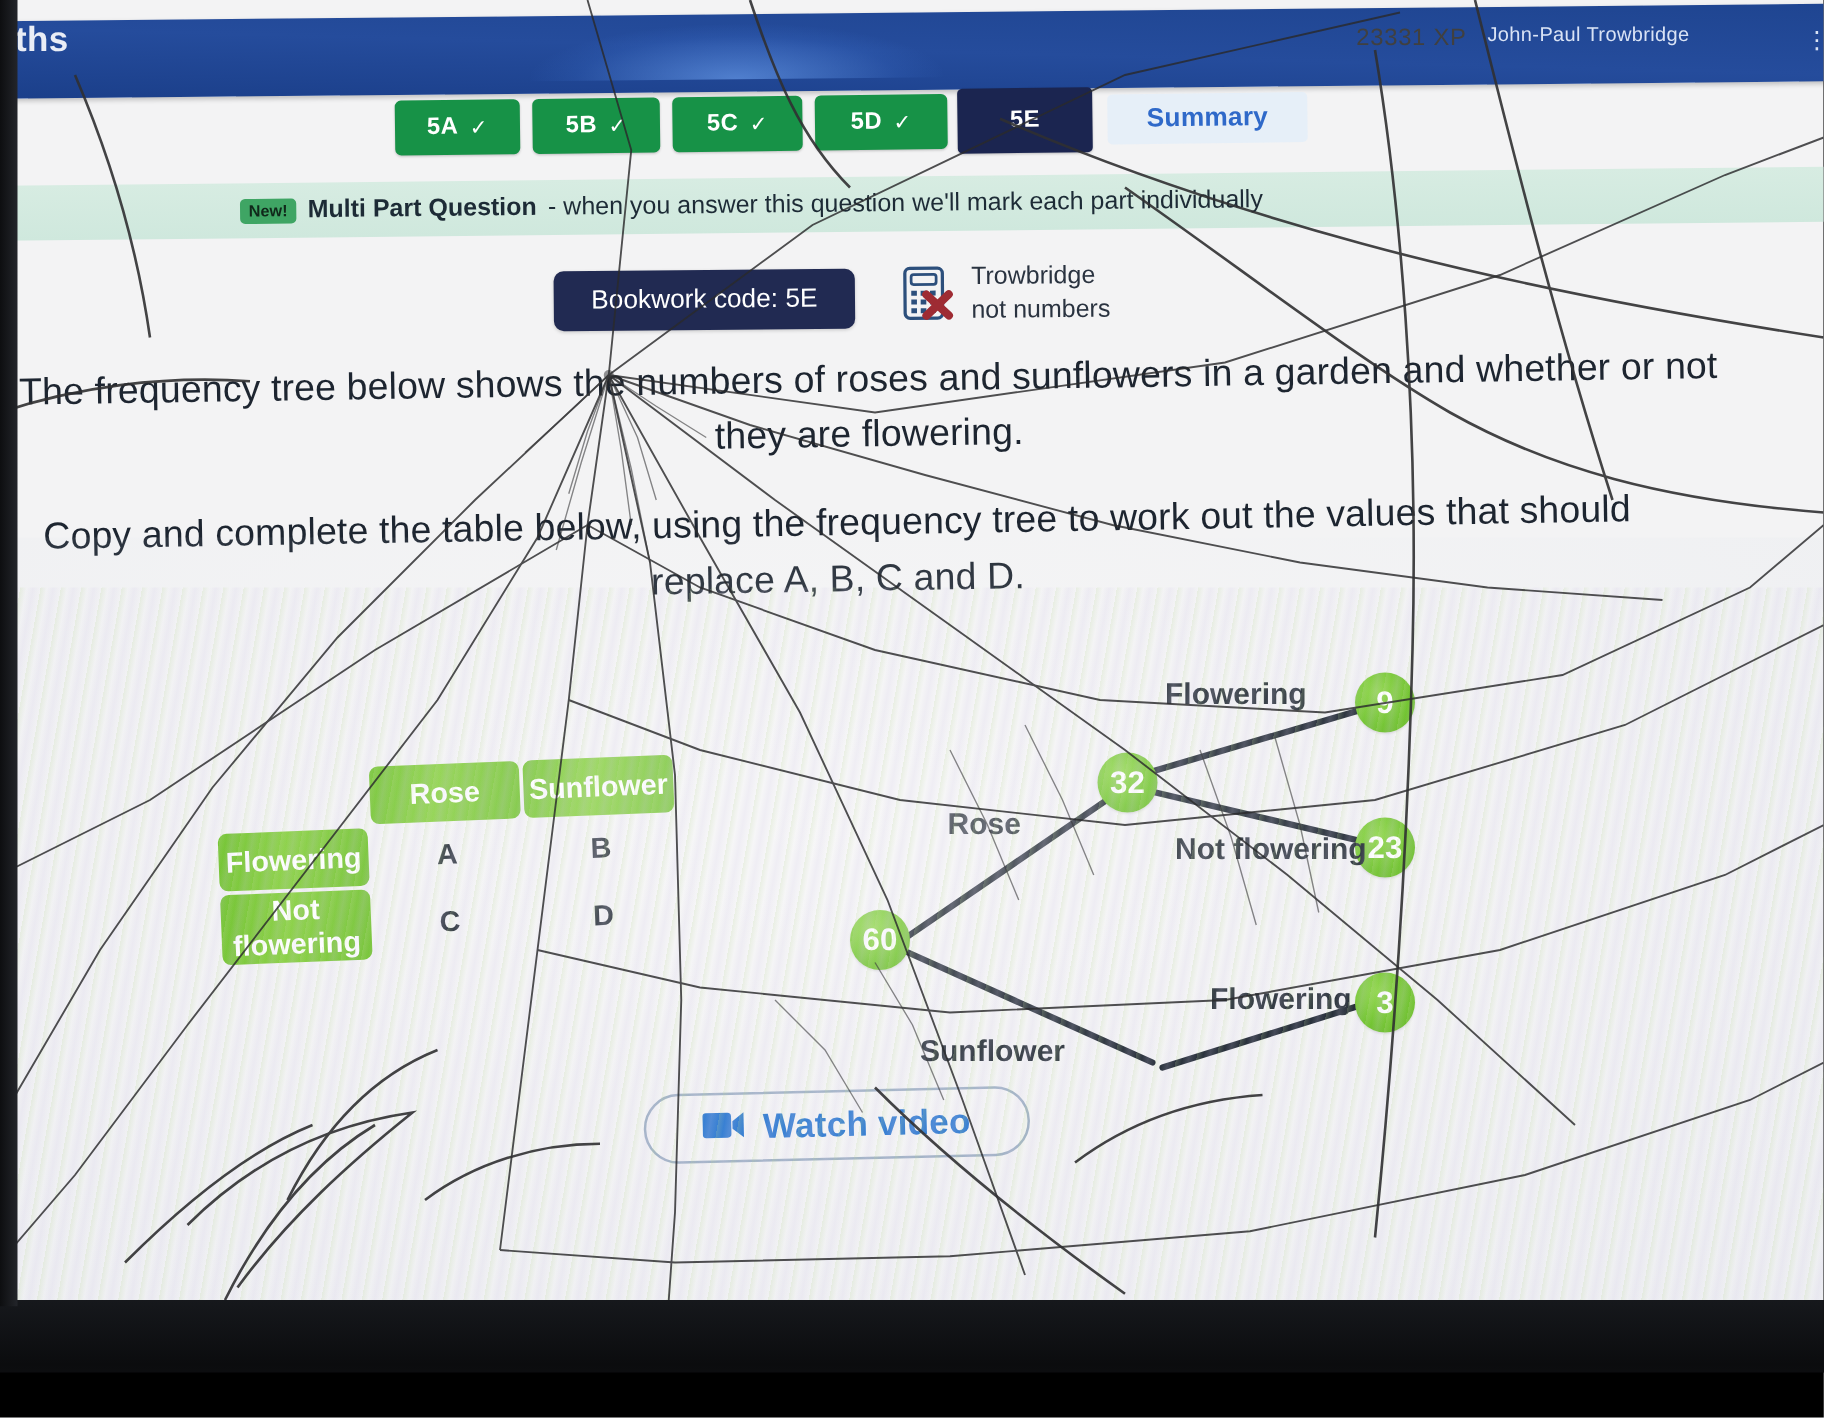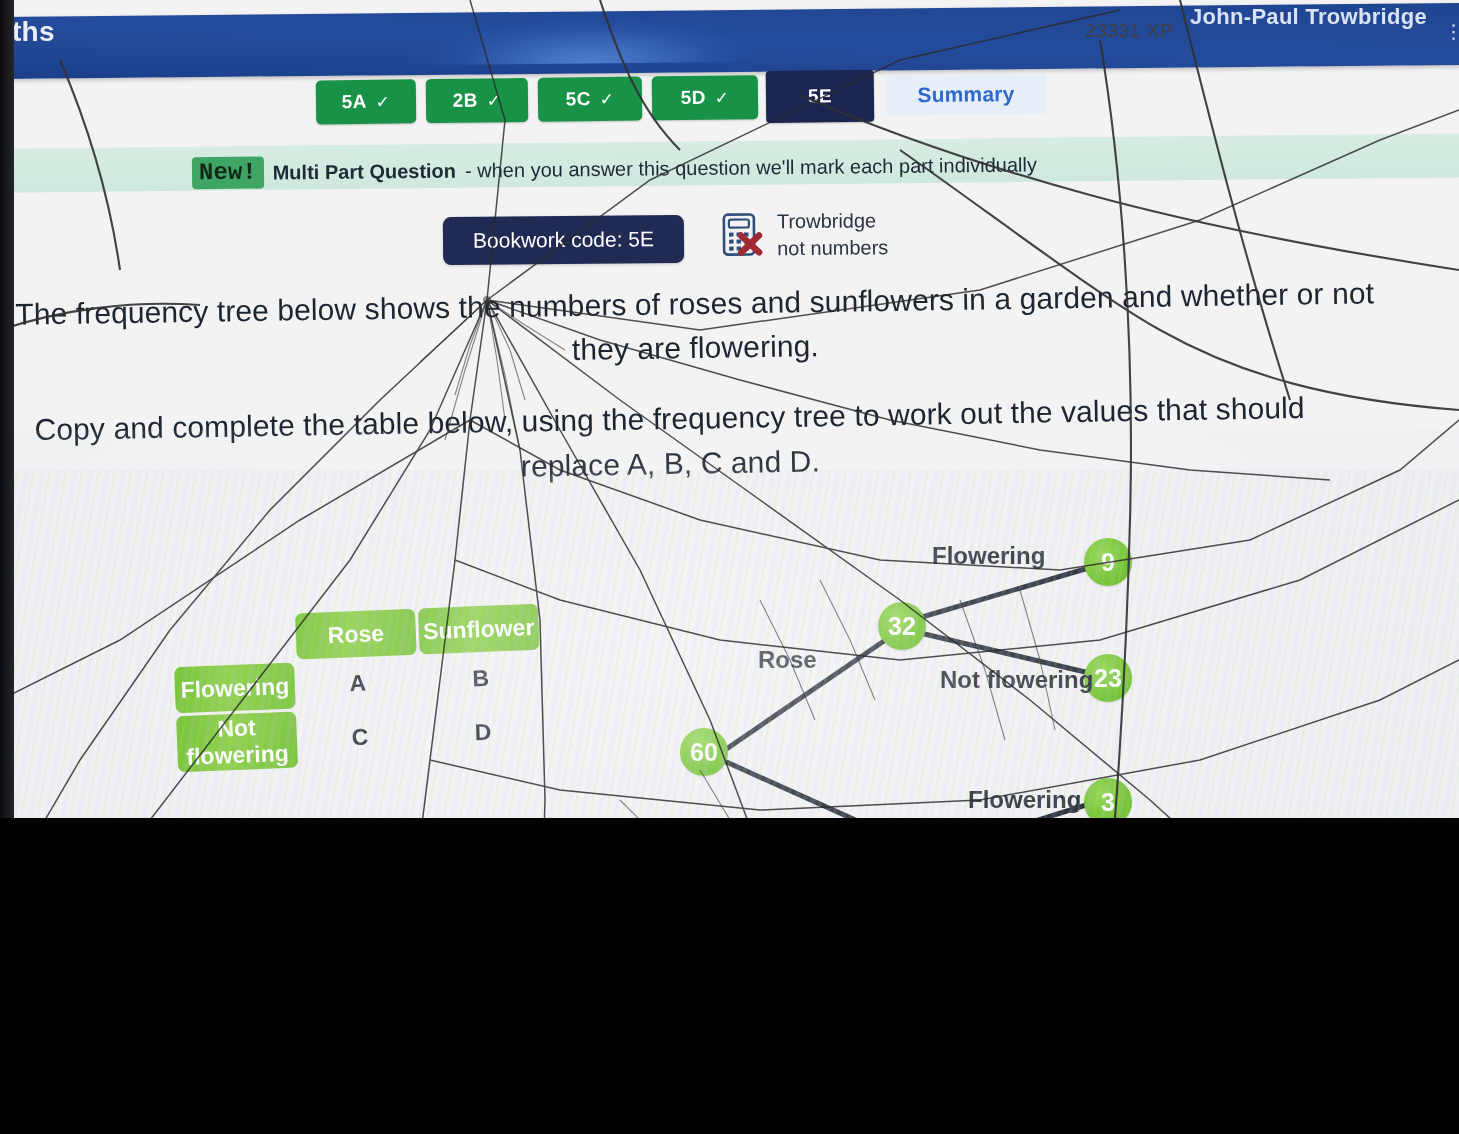--- a/index.html
+++ b/index.html
@@ -6,21 +6,21 @@
     margin: 0;
     padding: 0;
     background: #000;
   }
   body {
     font-family: "Liberation Sans", sans-serif;
   }
   #screen {
     position: relative;
     width: 1459px;
-    height: 818px;
+    height: 1098px;
     overflow: hidden;
     background: #101014;
   }
   
   .device-bezel-bottom {
     position: absolute;
     left: 0; top: 1040px;
     width: 1459px; height: 94px;
     background: linear-gradient(180deg,#16181c 0%, #0b0c0e 55%, #141519 100%);
   }
@@ -64,26 +64,25 @@
   }
   .xp {
     position: absolute;
     left: 1085px; top: 20px;
     font-size: 19px;
     color: #404040;
     letter-spacing: 0.6px;
   }
   .username {
     position: absolute;
-    left: 1190px; top: 4px;
-    font-size: 22px;
+    left: 1190px; top: 20px;
+    font-size: 16px;
     color: #d9e3f5;
     letter-spacing: 0.3px;
     white-space: nowrap;
-    font-weight: bold;
   }
   .menu-dots {
     position: absolute;
     left: 1444px; top: 20px;
     font-size: 19px;
     color: #d9e3f5;
   }
 
   
   .tabstrip {
@@ -150,24 +149,23 @@
     align-items: center;
     gap: 9px;
     font-size: 20px;
     color: #1d2b36;
     white-space: nowrap;
   }
   .new-badge {
     background: #3fa564;
     color: #10281a;
     font-weight: 700;
-    font-size: 24px;
+    font-size: 13px;
     padding: 2px 7px 3px 7px;
     border-radius: 4px;
-    font-family: Liberation Mono, monospace;
   }
   .banner-strong { font-weight: 700; }
 
   
   .bookwork {
     position: absolute;
     left: 443px; top: 216px;
     width: 241px; height: 48px;
     background: #212a52;
     border-radius: 8px;
@@ -345,21 +343,21 @@
     <div class="xp">23331 XP</div>
     <div class="username">John-Paul Trowbridge</div>
     <div class="menu-dots">⋮</div>
 
     <div class="tabstrip">
       <div class="tab done" style="left:0px; width:100px;">
         <span>5A</span>
         <span class="tick">✓</span>
       </div>
       <div class="tab done" style="left:110px; width:102px;">
-        <span>2B</span>
+        <span>5B</span>
         <span class="tick">✓</span>
       </div>
       <div class="tab done" style="left:222px; width:104px;">
         <span>5C</span>
         <span class="tick">✓</span>
       </div>
       <div class="tab done" style="left:336px; width:106px;">
         <span>5D</span>
         <span class="tick">✓</span>
       </div>

